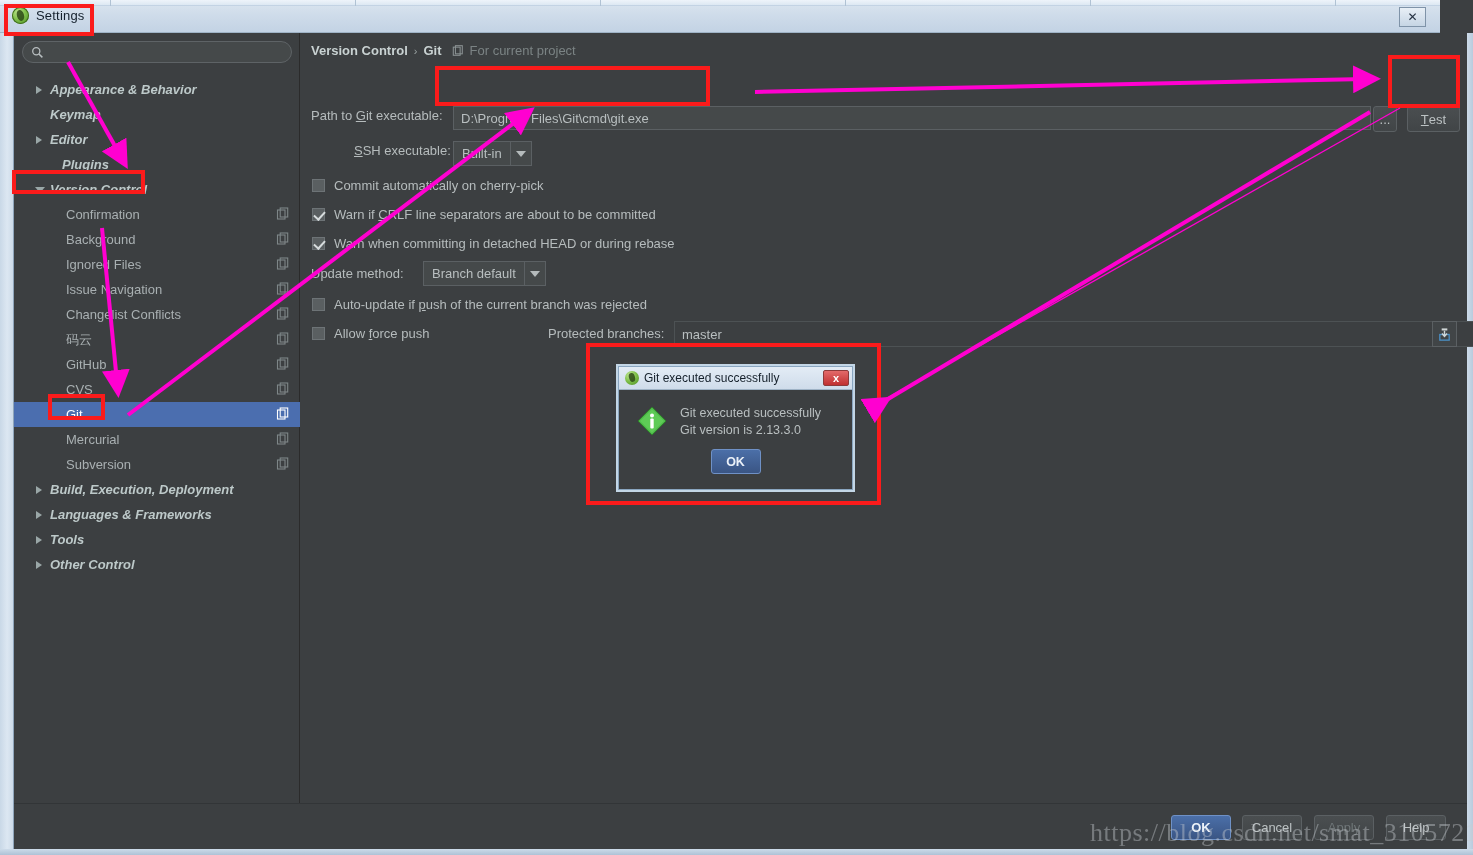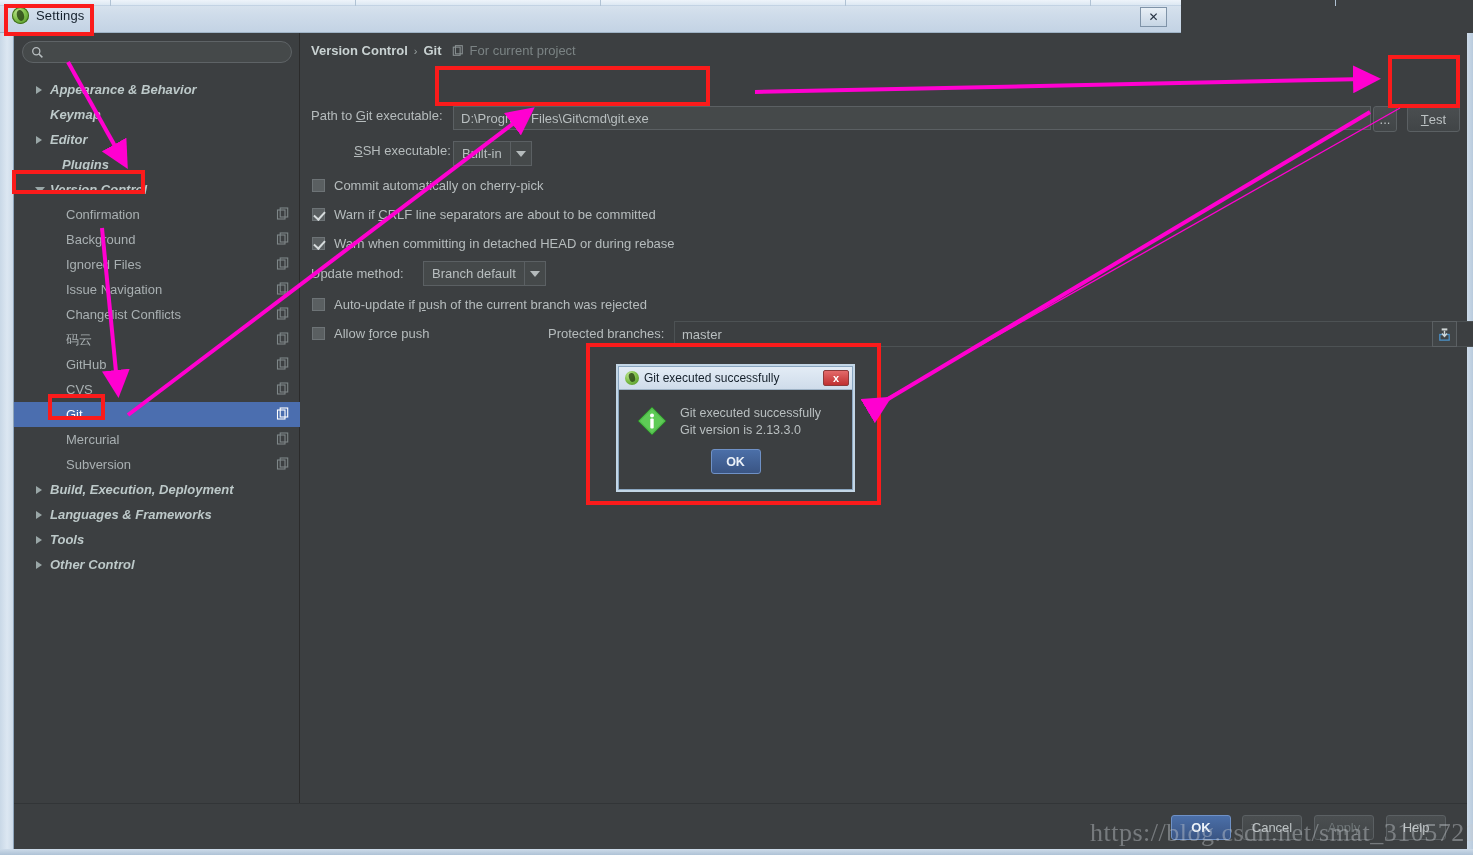--- a/index.html
+++ b/index.html
@@ -11,21 +11,21 @@
     font-family: "Liberation Sans", sans-serif;
   }
   #root {
     position: relative;
     width: 1473px; height: 855px;
     background: #3c3f41;
   }
 
   
   .titlebar {
-    position: absolute; left: 0; top: 0; width: 1181px; height: 33px;
+    position: absolute; left: 0; top: 0; width: 1440px; height: 33px;
     background: linear-gradient(to bottom, #dce6f0 0%, #cfdcea 45%, #c3d3e4 100%);
     border-bottom: 1px solid #9fb3c6;
   }
   .titlebar .tb-strip {
     position:absolute; left:0; top:0; width:100%; height:6px;
     background: linear-gradient(to bottom,#eef4fa,#dde8f3);
     border-bottom:1px solid #c3d3e4;
   }
   .tb-tick { position:absolute; top:0; width:1px; height:6px; background:#b0c2d4; }
   .title-group {

